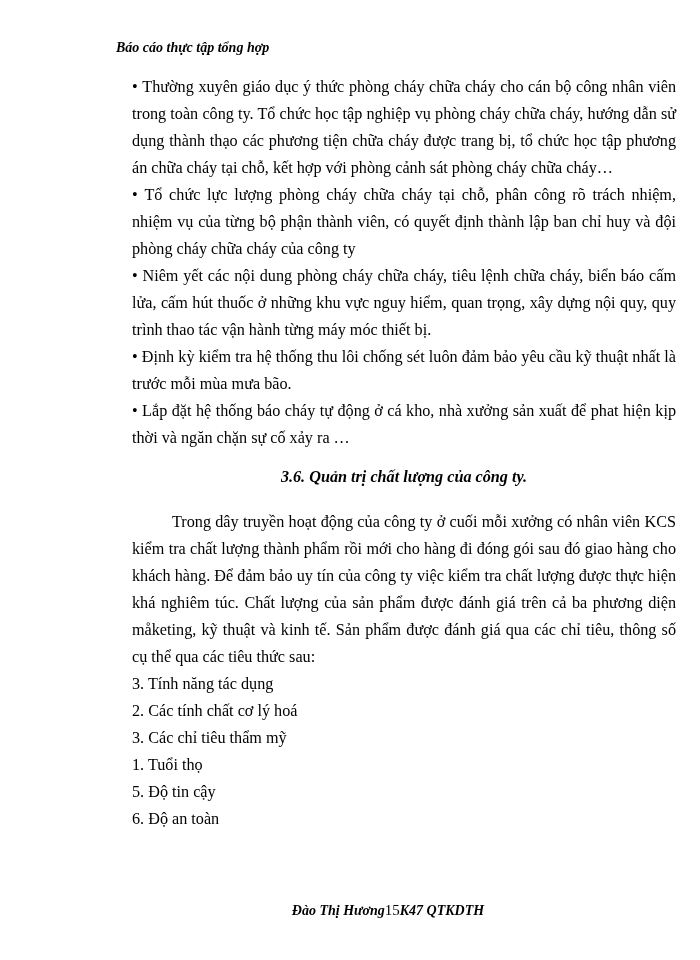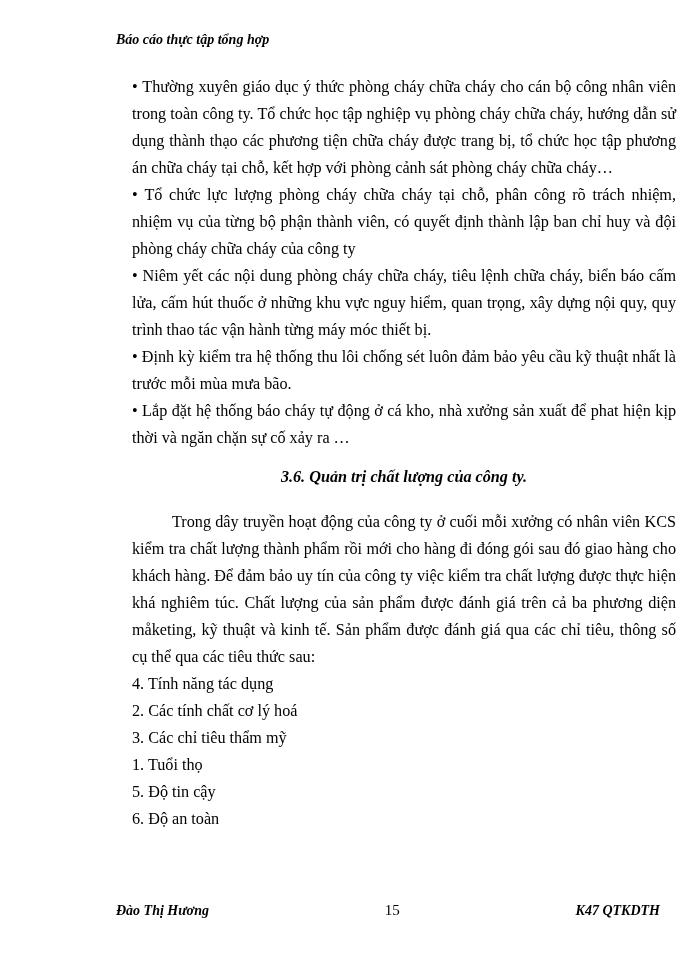--- a/index.html
+++ b/index.html
@@ -1,47 +1,47 @@
 <!DOCTYPE html>
 <html><head>
 <meta charset="utf-8">
 <style>
   html, body { margin: 0; padding: 0; background: #ffffff; }
   body { width: 700px; height: 960px; position: relative; overflow: hidden;
          font-family: "Liberation Serif", "DejaVu Serif", serif; color: #000; }
-  .page-header { position: absolute; left: 116px; top: 32px; font-size: 14px;
+  .page-header { position: absolute; left: 116px; top: 40px; font-size: 14px;
                  font-style: italic; font-weight: bold; }
   .body-text { position: absolute; left: 132px; top: 74px; width: 544px;
                font-size: 16.2px; line-height: 27px; }
   .para { margin: 0; text-align: justify; }
   .bullet::before { content: "\2022\00a0"; }
   .section-heading { margin: 12px; font-weight: bold; font-style: italic; font-size: 16.2px; text-align: center; }
   .indent { text-indent: 40px; margin-top: 18px; }
   .num-list { margin: 0; padding: 0; list-style: none; }
   .num-list li { line-height: 27px; }
   .footer { position: absolute; left: 116px; top: 902px; width: 544px; font-size: 14px;
-            display: flex; justify-content: space-between; align-items: center; }
+            display: flex; justify-content: center; align-items: center; }
   .footer .author, .footer .class { font-style: italic; font-weight: bold; }
   .footer .pagenum { font-size: 15px; }
 </style>
 </head>
 <body>
 
 <div class="page-header">Báo cáo thực tập tổng hợp</div>
 
 <div class="body-text">
   <p class="para bullet">Thường xuyên giáo dục ý thức phòng cháy chữa cháy cho cán bộ công nhân viên trong toàn công ty. Tổ chức học tập nghiệp vụ phòng cháy chữa cháy, hướng dẫn sử dụng thành thạo các phương tiện chữa cháy được trang bị, tổ chức học tập phương án chữa cháy tại chỗ, kết hợp với phòng cảnh sát phòng cháy chữa cháy…</p>
   <p class="para bullet">Tổ chức lực lượng phòng cháy chữa cháy tại chỗ, phân công rõ trách nhiệm, nhiệm vụ của từng bộ phận thành viên, có quyết định thành lập ban chỉ huy và đội phòng cháy chữa cháy của công ty</p>
   <p class="para bullet">Niêm yết các nội dung phòng cháy chữa cháy, tiêu lệnh chữa cháy, biển báo cấm lửa, cấm hút thuốc ở những khu vực nguy hiểm, quan trọng, xây dựng nội quy, quy trình thao tác vận hành từng máy móc thiết bị.</p>
   <p class="para bullet">Định kỳ kiểm tra hệ thống thu lôi chống sét luôn đảm bảo yêu cầu kỹ thuật nhất là trước mỗi mùa mưa bão.</p>
   <p class="para bullet">Lắp đặt hệ thống báo cháy tự động ở cá kho, nhà xưởng sản xuất để phat hiện kịp thời và ngăn chặn sự cố xảy ra …</p>
   <p class="section-heading">3.6. Quản trị chất lượng của công ty.</p>
   <p class="para indent">Trong dây truyền hoạt động của công ty ở cuối mỗi xưởng có nhân viên KCS kiểm tra chất lượng thành phẩm rồi mới cho hàng đi đóng gói sau đó giao hàng cho khách hàng. Để đảm bảo uy tín của công ty việc kiểm tra chất lượng được thực hiện khá nghiêm túc. Chất lượng của sản phẩm được đánh giá trên cả ba phương diện måketing, kỹ thuật và kinh tế. Sản phẩm được đánh giá qua các chỉ tiêu, thông số cụ thể qua các tiêu thức sau:</p>
   <ul class="num-list">
-    <li>4. Tính năng tác dụng</li>
+    <li>3. Tính năng tác dụng</li>
     <li>2. Các tính chất cơ lý hoá</li>
     <li>3. Các chỉ tiêu thẩm mỹ</li>
     <li>1. Tuổi thọ</li>
     <li>5. Độ tin cậy</li>
     <li>6. Độ an toàn</li>
   </ul>
 </div>
 
 <div class="footer">
   <span class="author">Đào Thị Hương</span>

